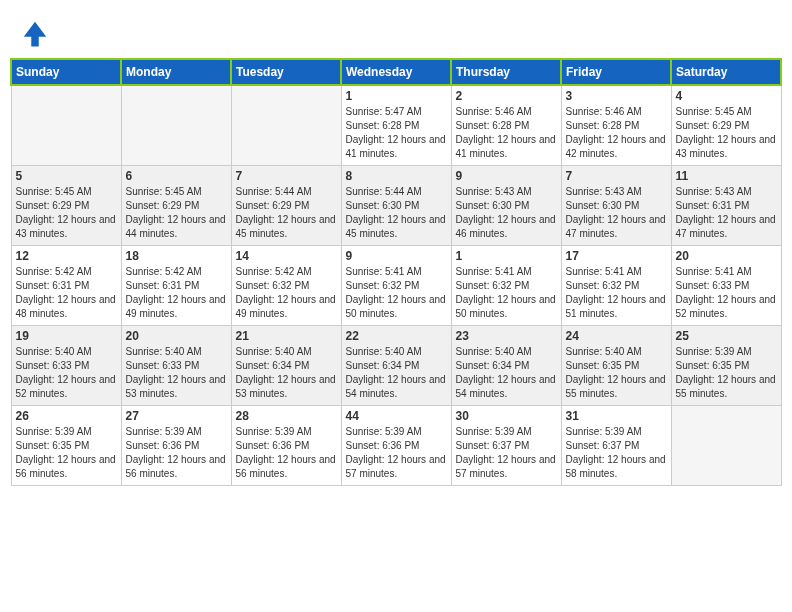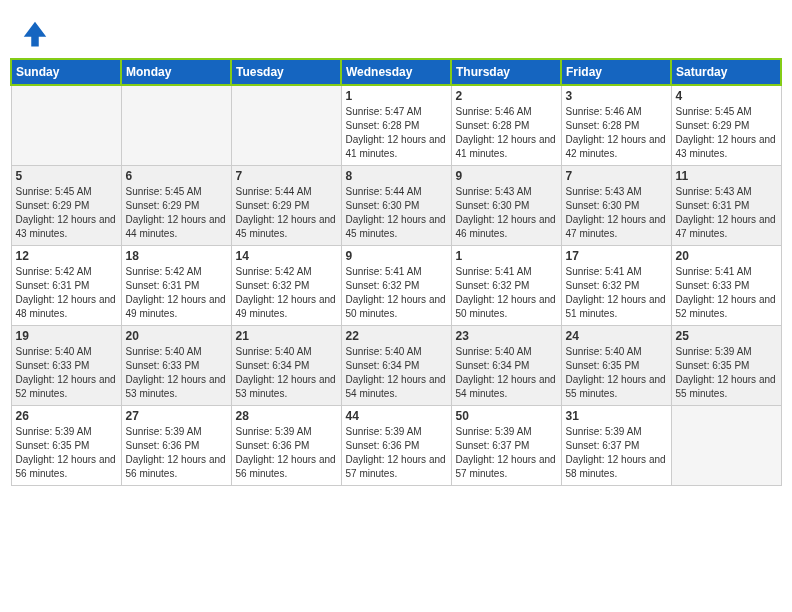--- a/index.html
+++ b/index.html
@@ -238,21 +238,21 @@
         </td>
         <td>
           <div class="day-num">28</div>
           <div class="day-info">Sunrise: 5:39 AM<br>Sunset: 6:36 PM<br>Daylight: 12 hours and 56 minutes.</div>
         </td>
         <td>
           <div class="day-num">44</div>
           <div class="day-info">Sunrise: 5:39 AM<br>Sunset: 6:36 PM<br>Daylight: 12 hours and 57 minutes.</div>
         </td>
         <td>
-          <div class="day-num">50</div>
+          <div class="day-num">30</div>
           <div class="day-info">Sunrise: 5:39 AM<br>Sunset: 6:37 PM<br>Daylight: 12 hours and 57 minutes.</div>
         </td>
         <td>
           <div class="day-num">31</div>
           <div class="day-info">Sunrise: 5:39 AM<br>Sunset: 6:37 PM<br>Daylight: 12 hours and 58 minutes.</div>
         </td>
         <td class="empty"></td>
       </tr>
     </tbody>
 </table>

